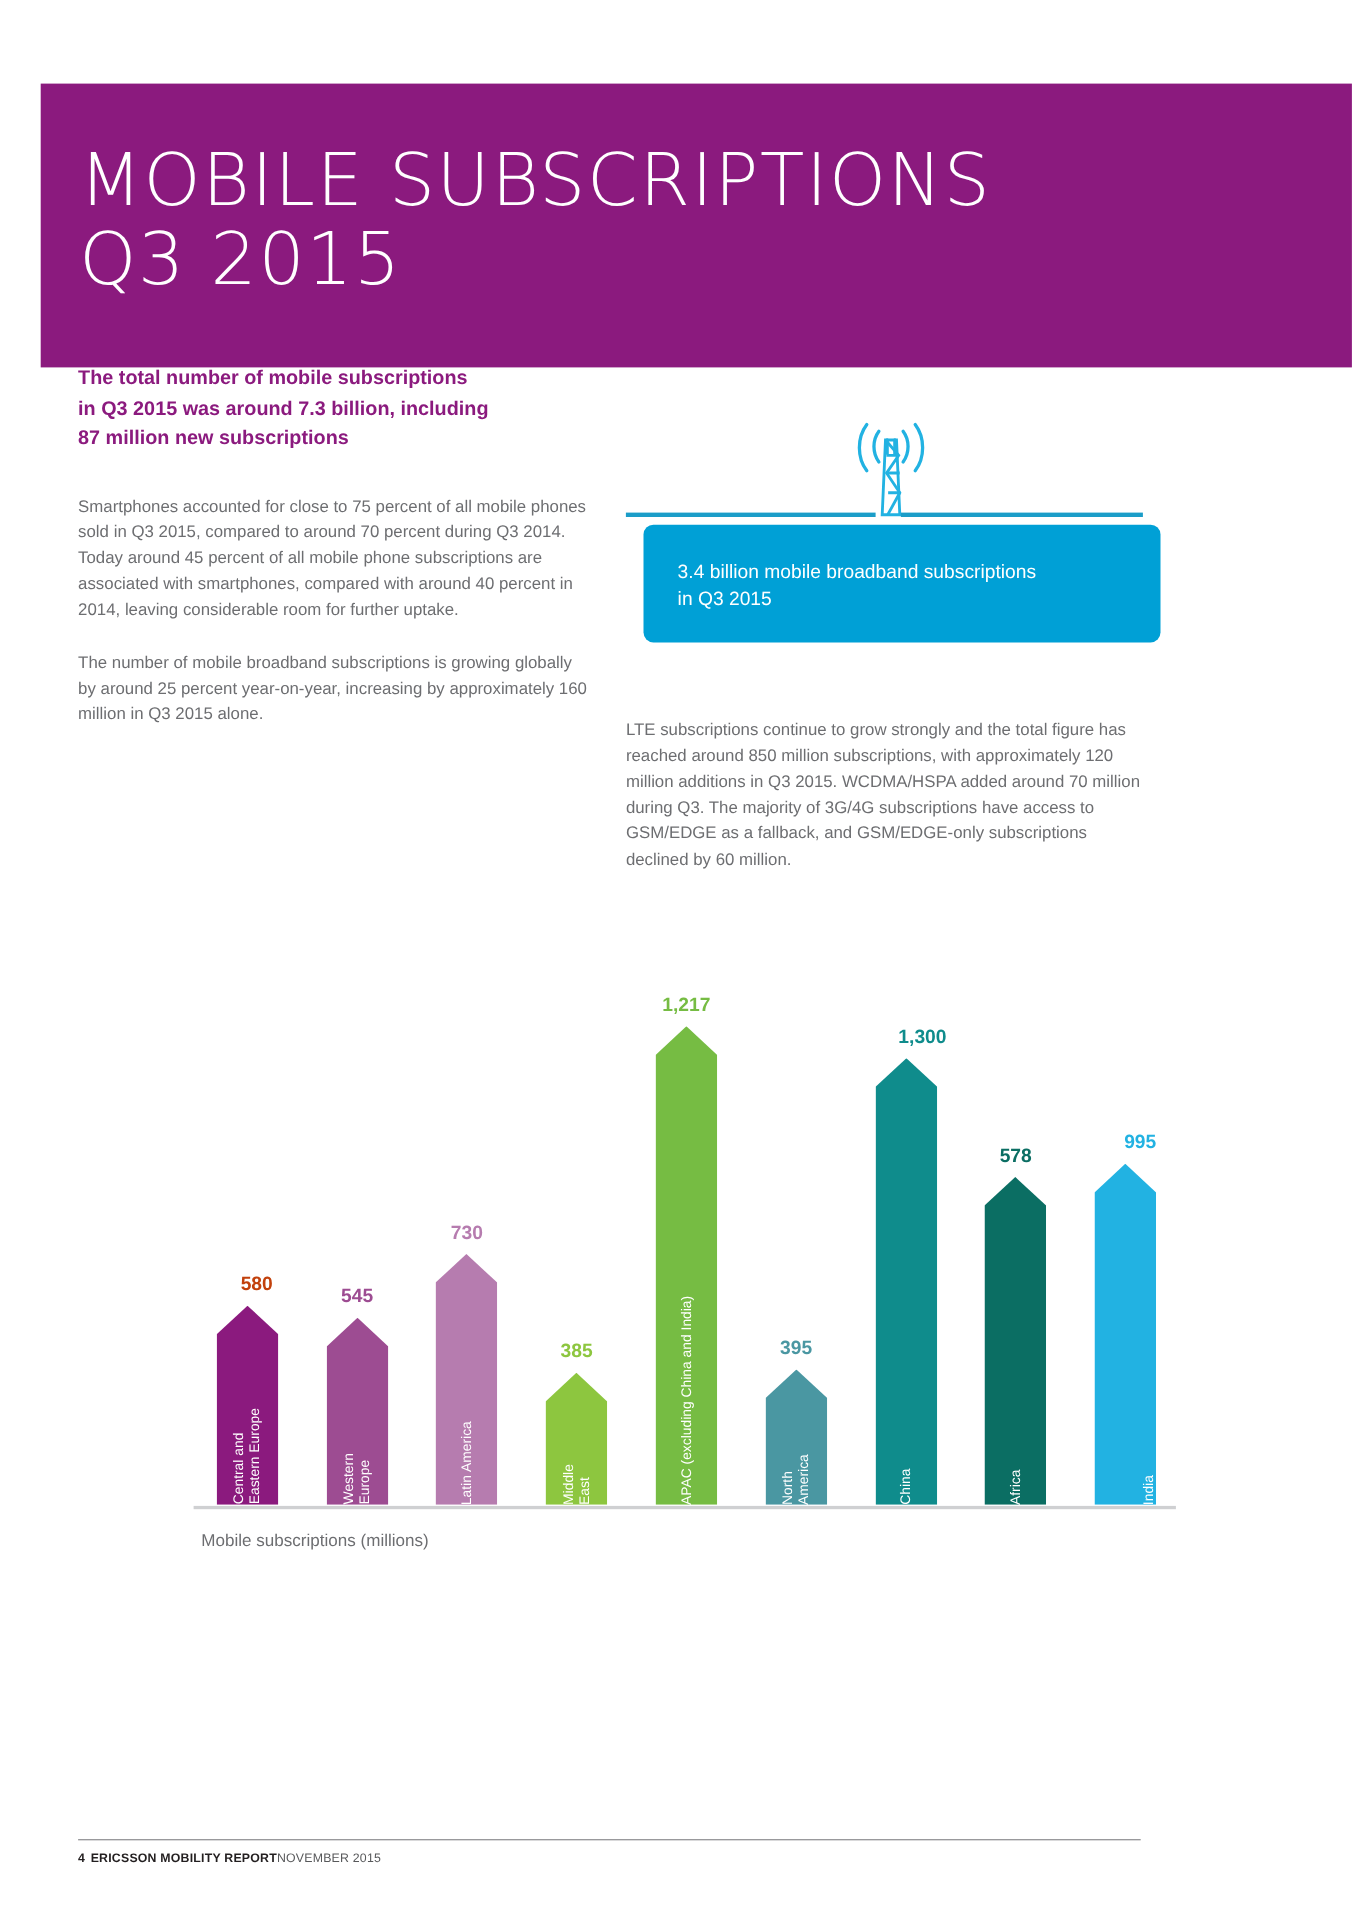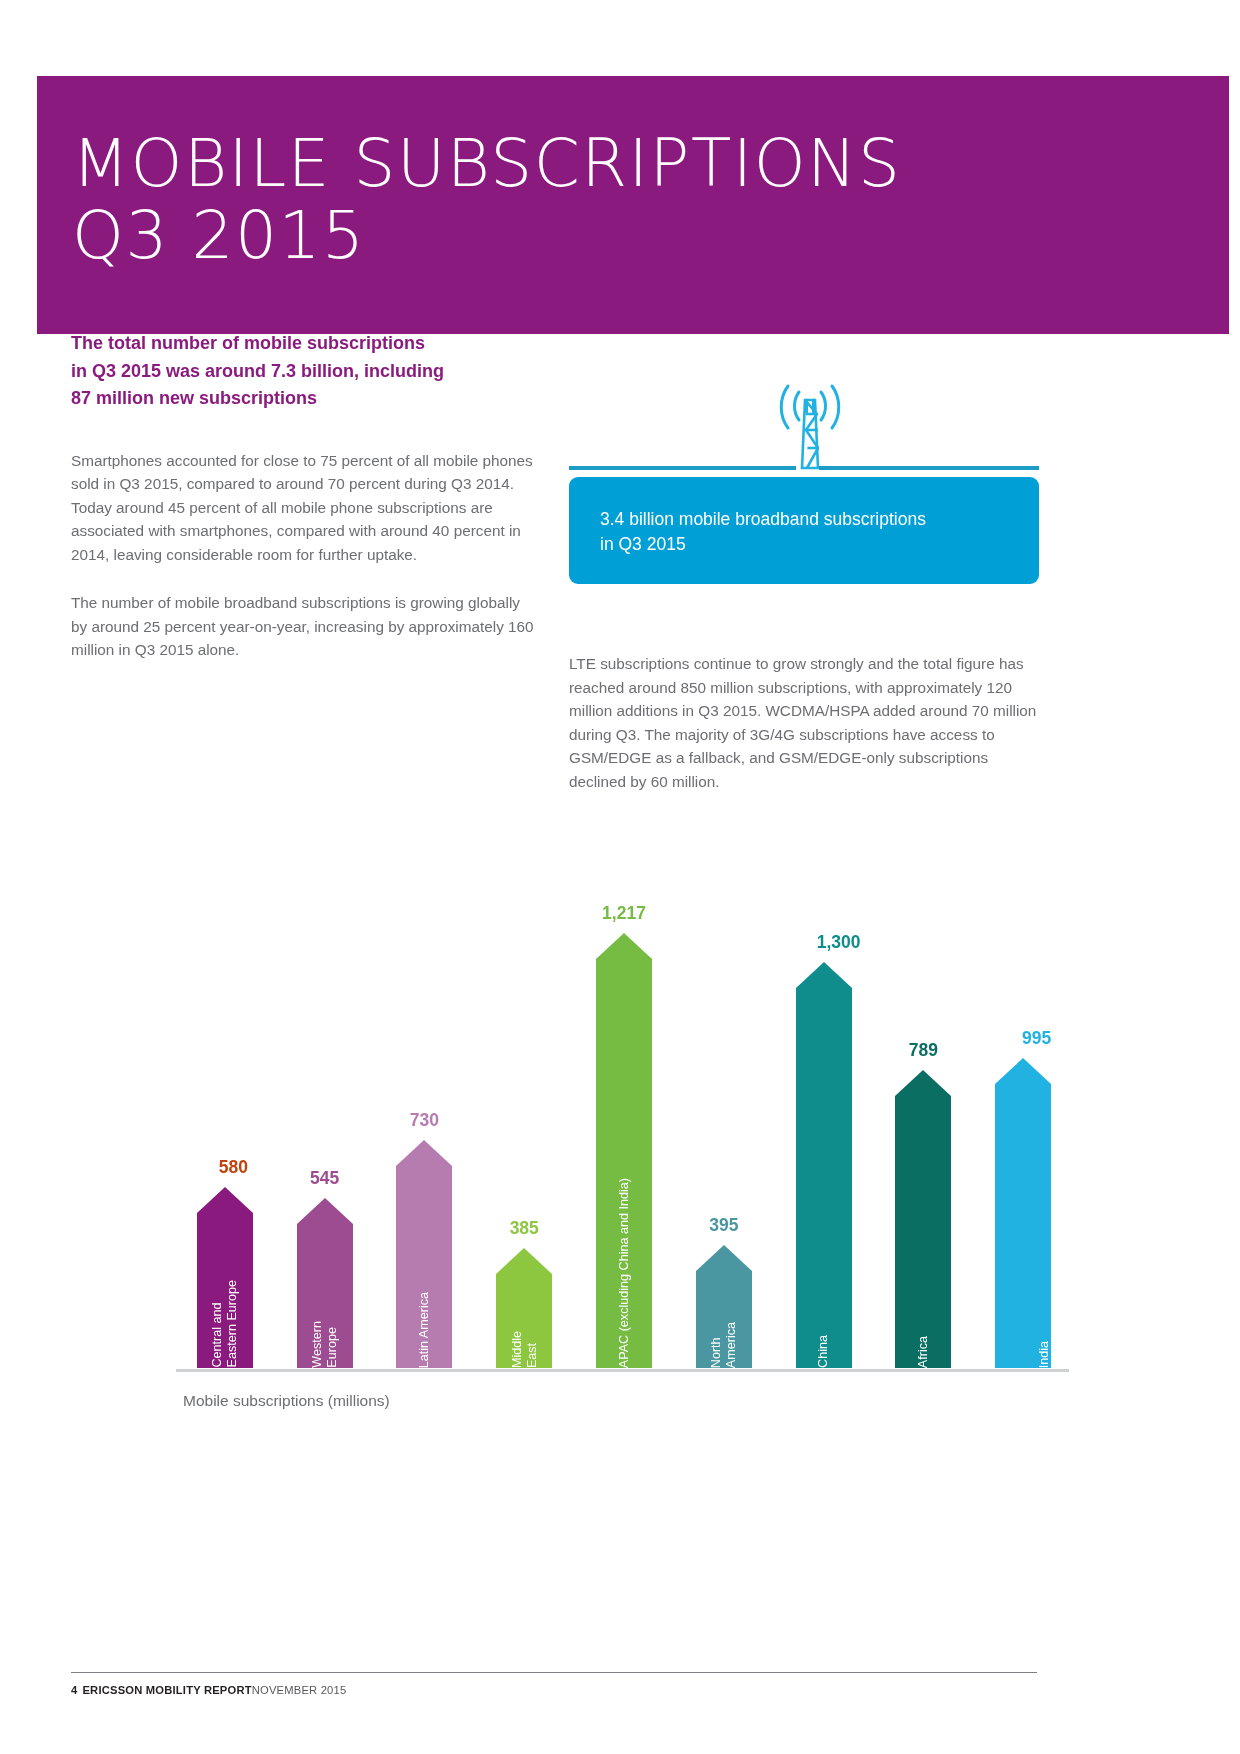--- a/index.html
+++ b/index.html
@@ -61,21 +61,21 @@
     position:absolute;top:88px;left:0;width:470px;height:4px;
   }
   .divider span{
     position:absolute;top:0;height:4px;background:#1b9dc8;display:block;
   }
   .divider .dl{left:0;width:227px;}
   .divider .dr{left:250px;width:220px;}
 
   
   .callout{
-    position:absolute;left:569px;top:477px;width:470px;height:107px;
+    position:absolute;left:585px;top:477px;width:470px;height:107px;
     background:#00a0d6;
     border-radius:9px;
     box-sizing:border-box;
   }
   .callout-text{
     position:absolute;left:31px;top:30px;width:410px;
     color:#ffffff;
     font-size:17.5px;
     line-height:25px;
     white-space:pre-line;
@@ -268,21 +268,21 @@
               <div class="bar-label">China</div>
               <div class="bar-value" style="color: rgb(15, 140, 140); margin-left: 30px;">1,300</div>
             </div>
           </div>
           <div class="barcol">
             <div class="bar" style="height: 298px;">
               <svg class="bar-shape" viewBox="0 0 56 298" preserveAspectRatio="none">
                 <path d="M0 298 L0 26 L28 0 L56 26 L56 298 Z" fill="#0B6E63"></path>
               </svg>
               <div class="bar-label">Africa</div>
-              <div class="bar-value" style="color: rgb(11, 110, 99);">789</div>
+              <div class="bar-value" style="color: rgb(11, 110, 99);">578</div>
             </div>
           </div>
           <div class="barcol">
             <div class="bar" style="height: 310px; justify-content: flex-end;">
               <svg class="bar-shape" viewBox="0 0 56 310" preserveAspectRatio="none">
                 <path d="M0 310 L0 26 L28 0 L56 26 L56 310 Z" fill="#22B2E2"></path>
               </svg>
               <div class="bar-label">India</div>
               <div class="bar-value" style="color: rgb(34, 178, 226);">995</div>
             </div>

